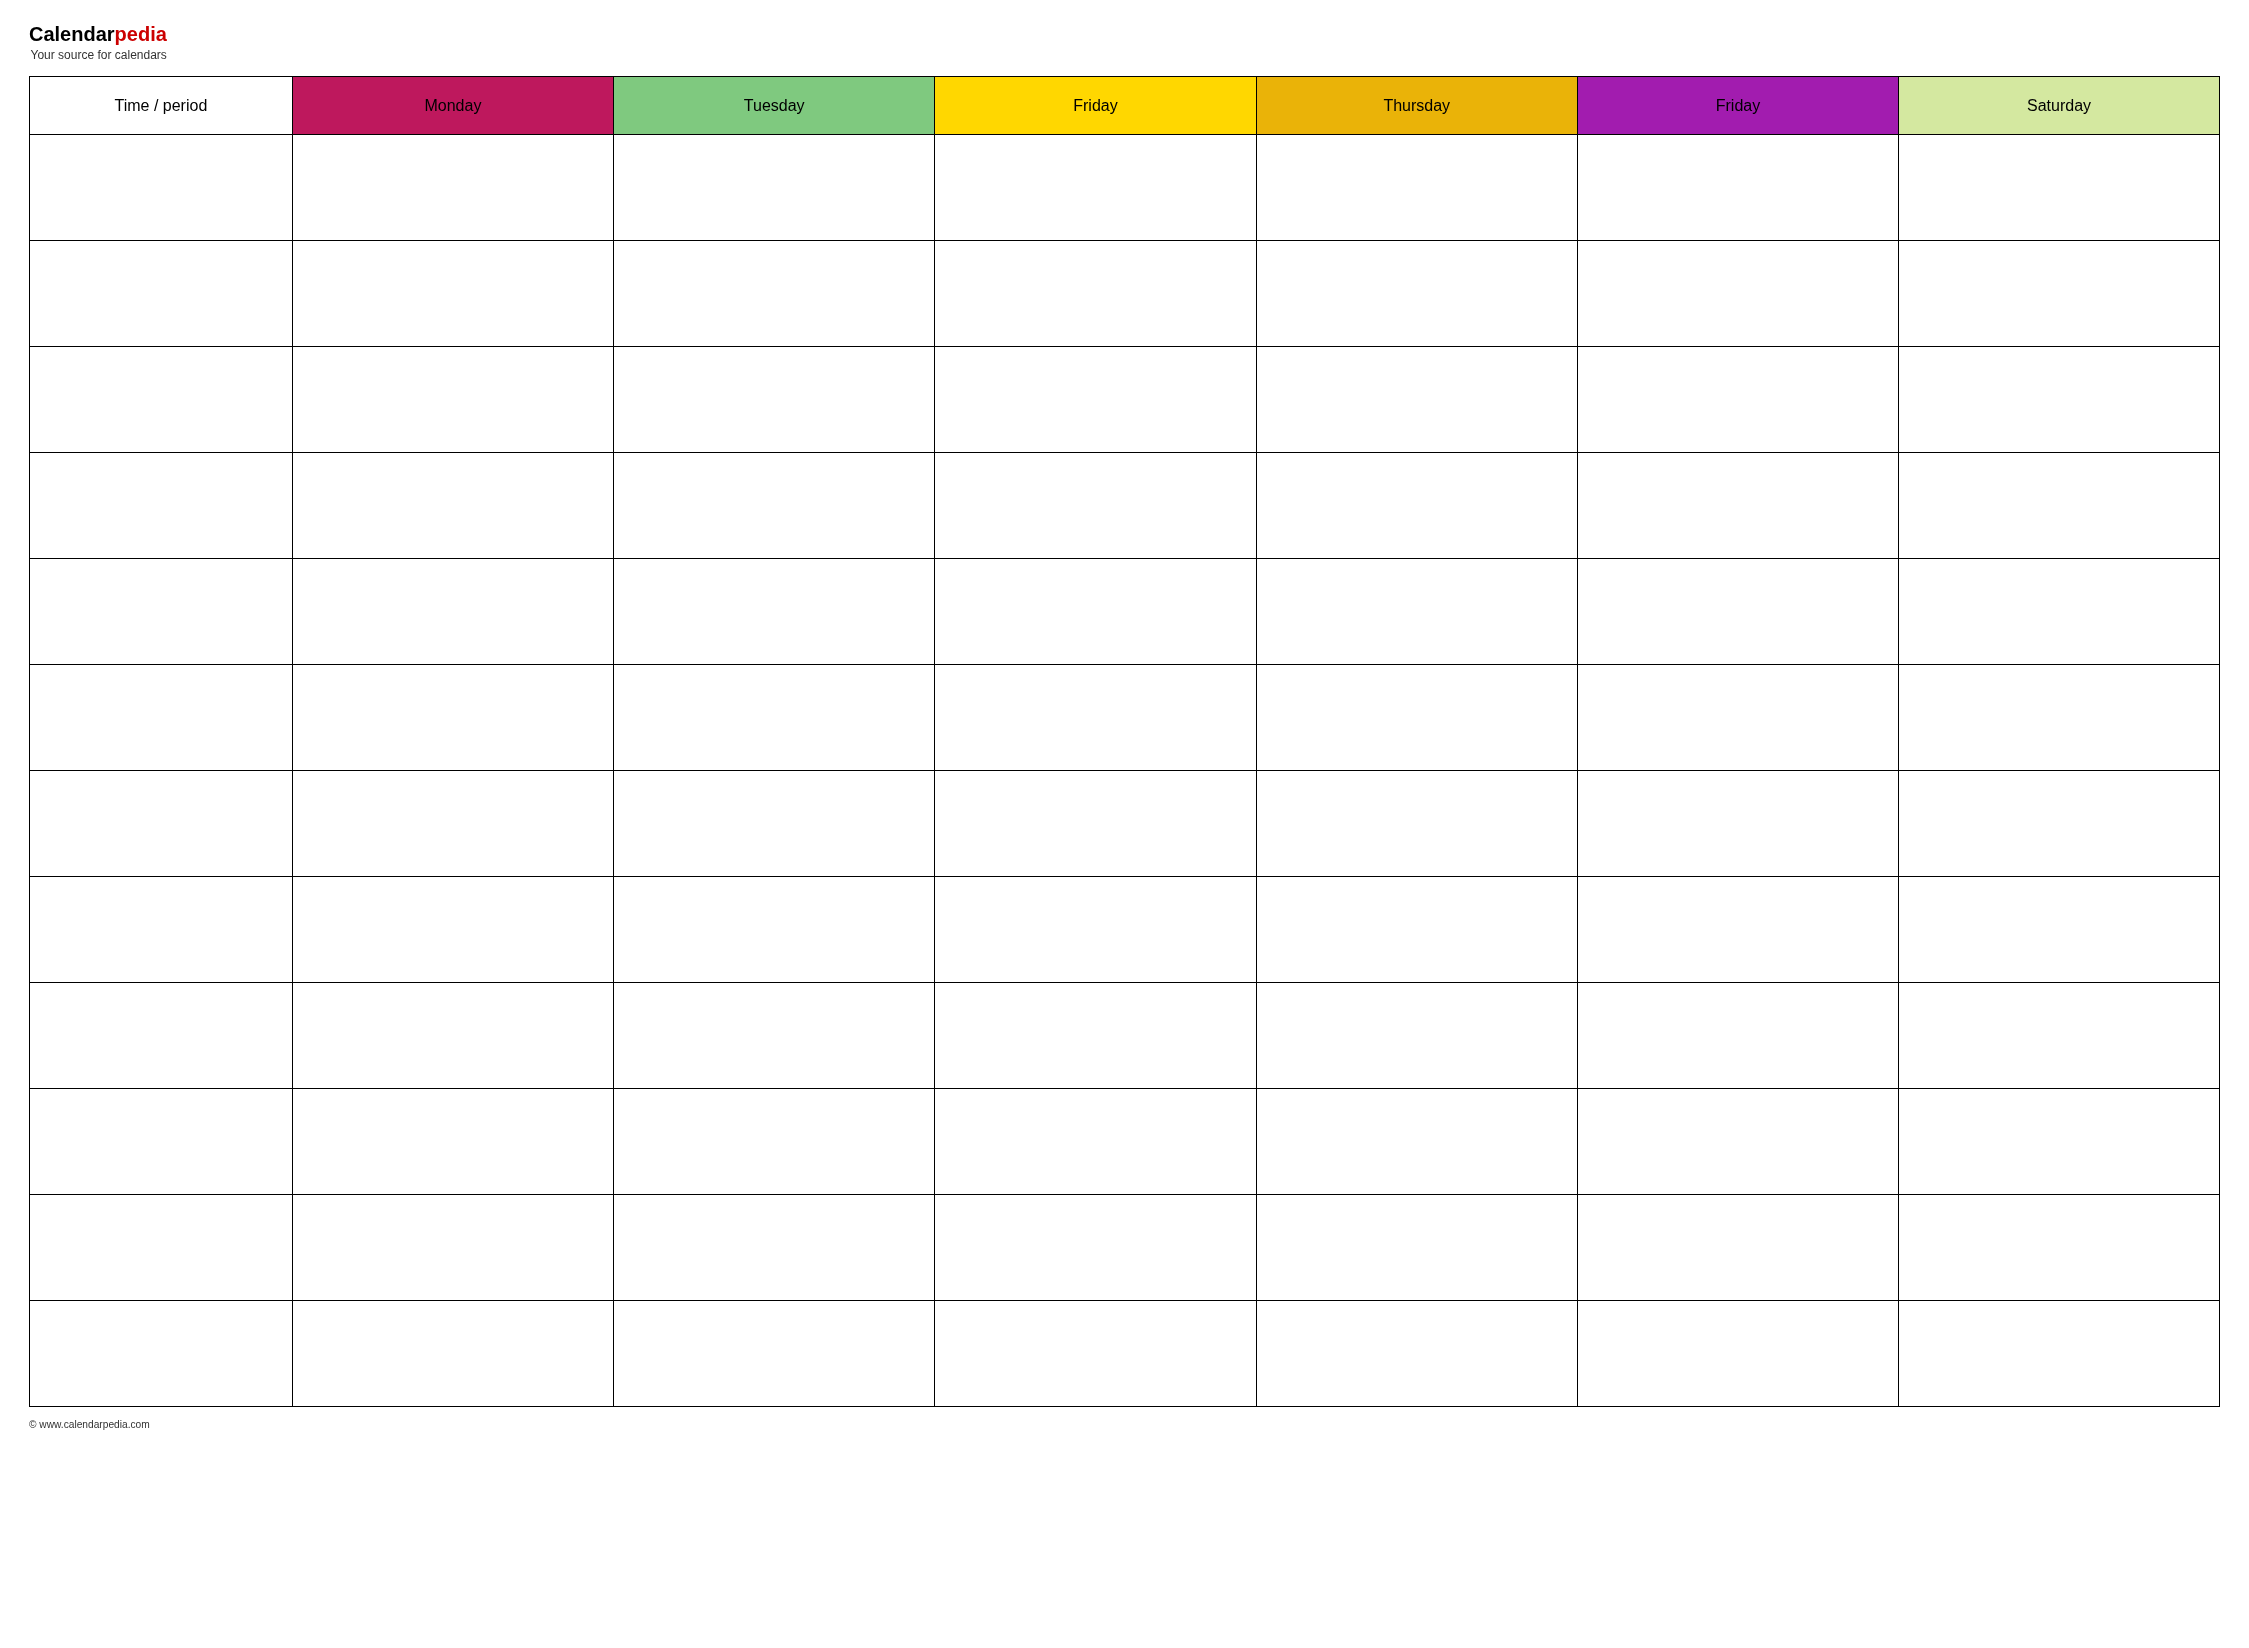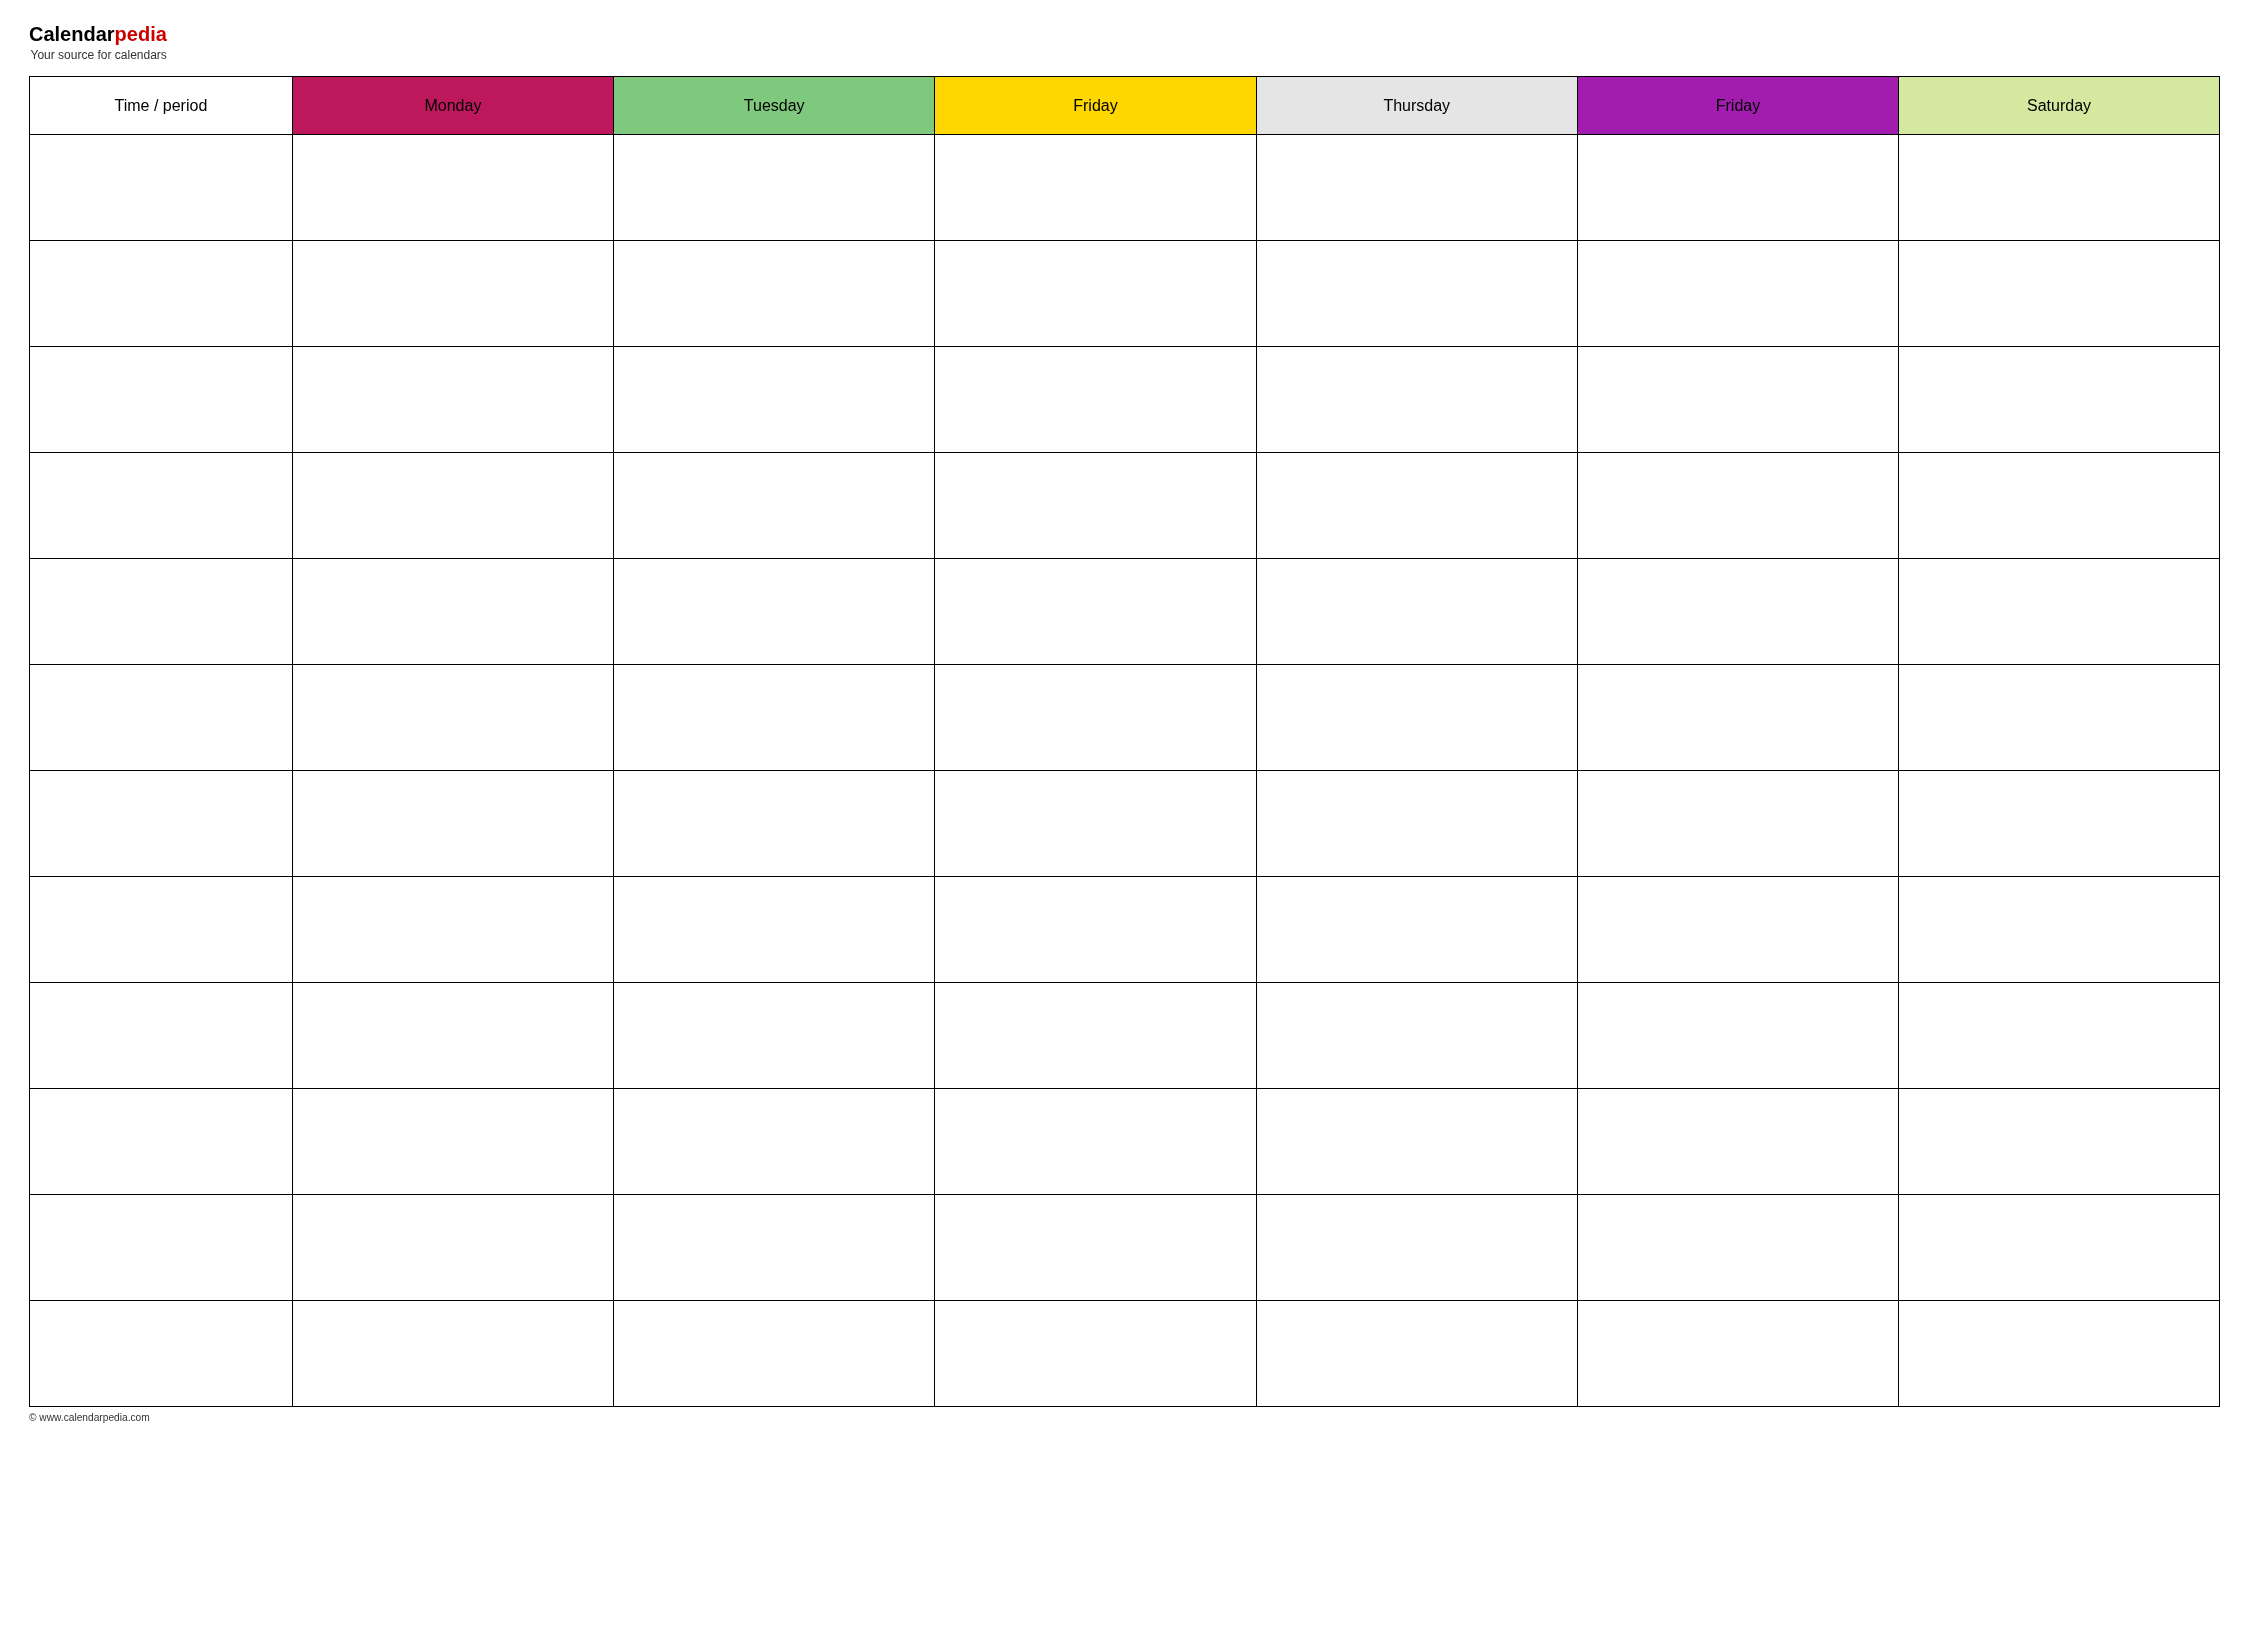--- a/index.html
+++ b/index.html
@@ -113,33 +113,33 @@
 
     .header-tuesday {
       background-color: #7fc97f;
     }
 
     .header-wednesday {
       background-color: #ffd700;
     }
 
     .header-thursday {
-      background-color: #e5e5e5;
+      background-color: #eab308;
     }
 
     .header-friday {
       background-color: #a21caf;
     }
 
     .header-saturday {
       background-color: #d4e8a0;
     }
 
     .footer {
-      margin-top: 5px;
+      margin-top: 12px;
       font-size: 10.2px;
       color: #333333;
     }
   </style>
 </head>
 <body>
 
 <div class="page-header">
   <div class="logo-section">
     <div class="logo-text">

